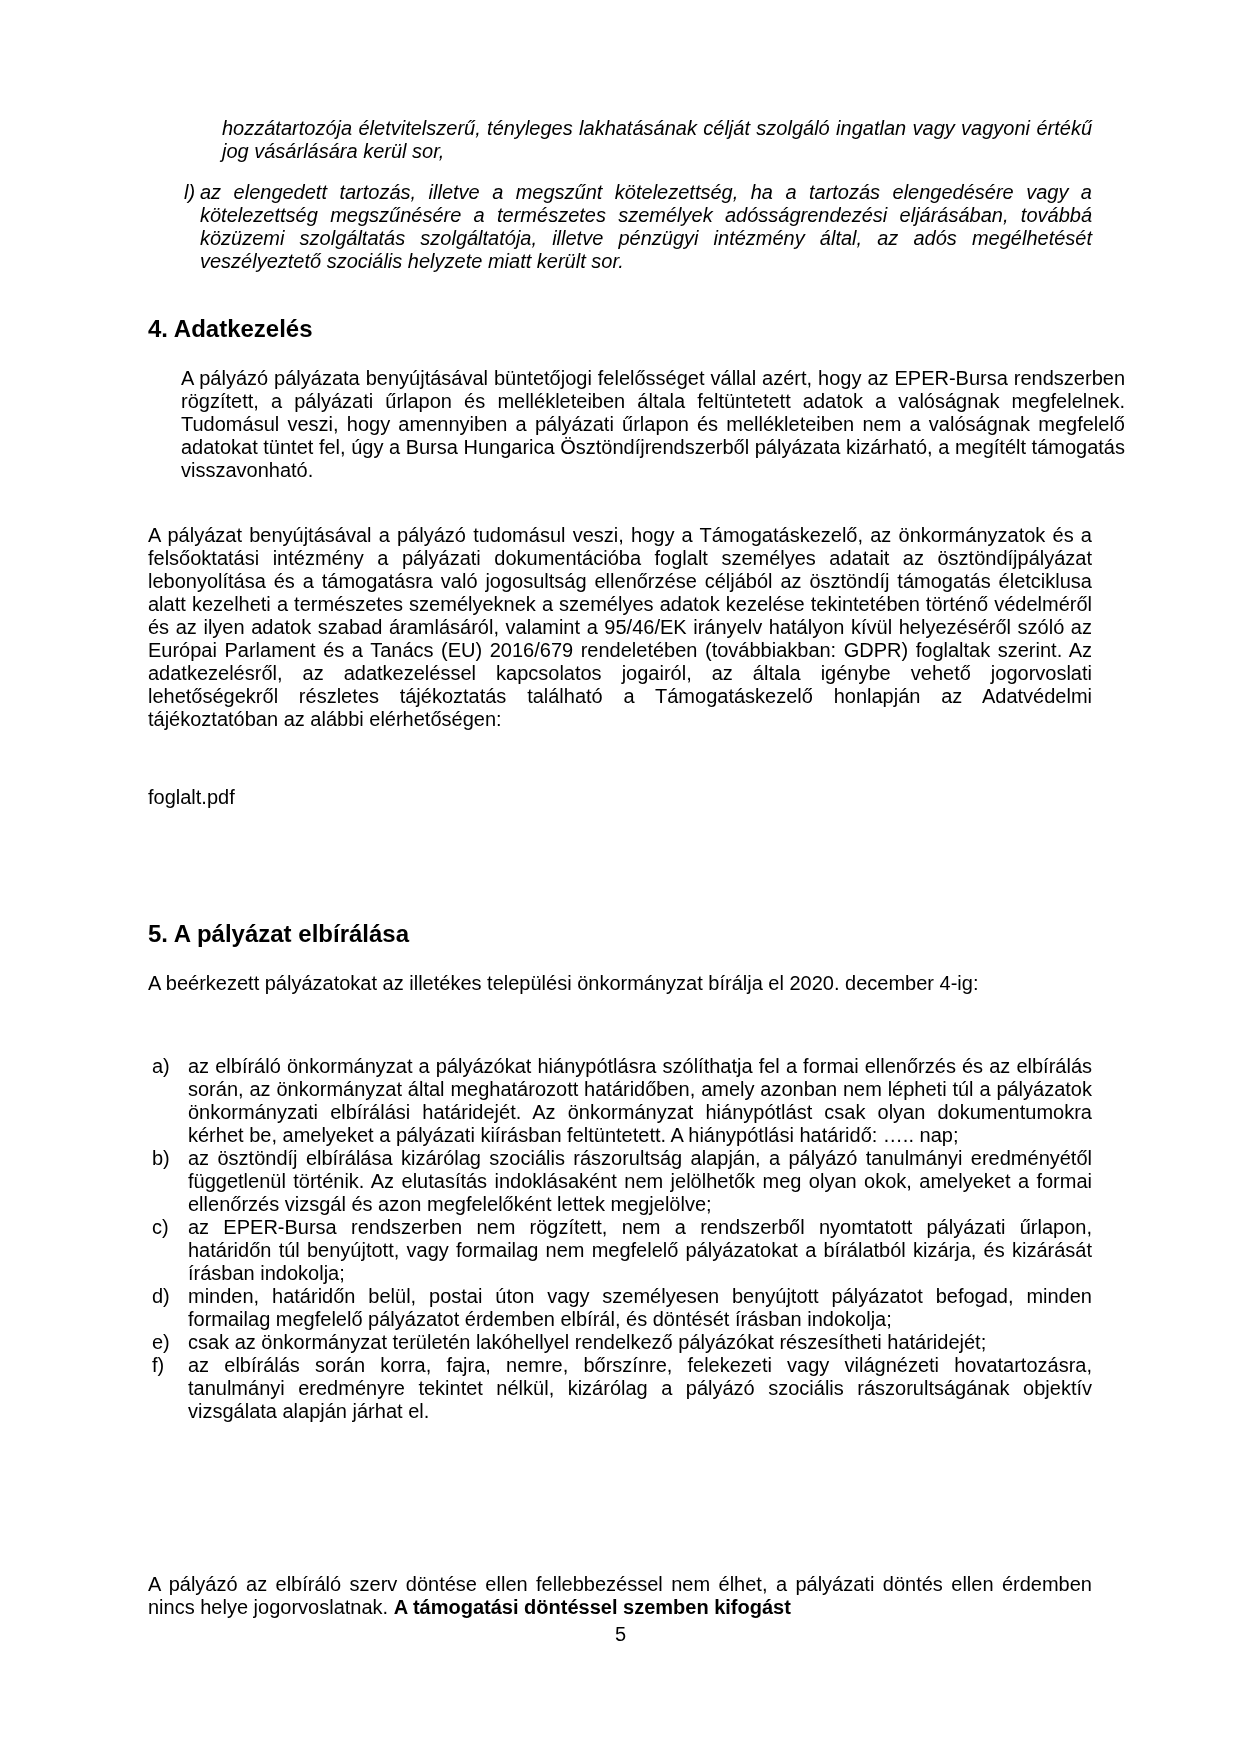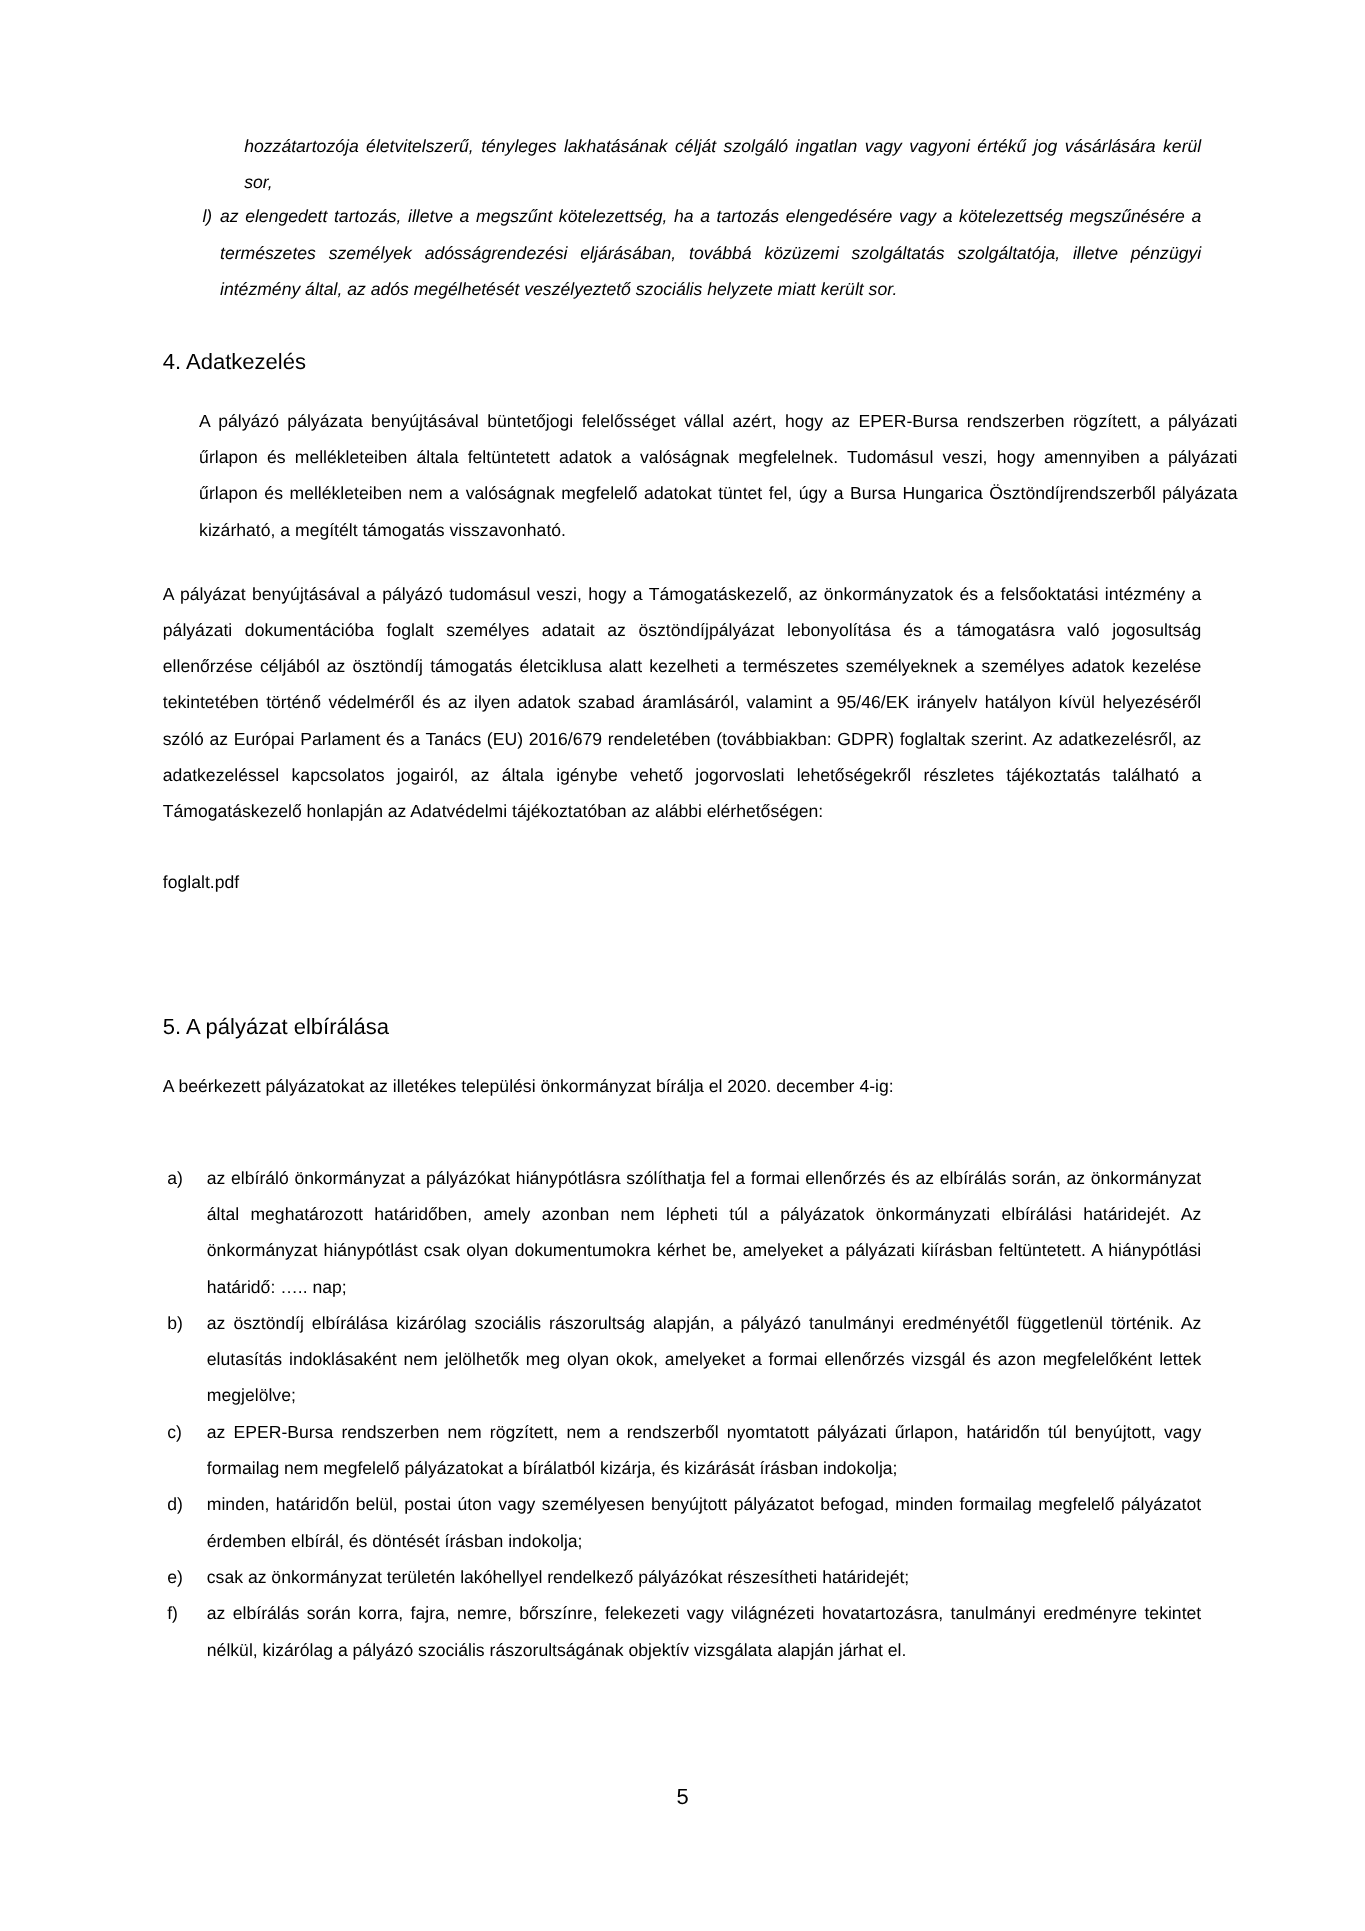--- a/index.html
+++ b/index.html
@@ -1,32 +1,32 @@
 <!DOCTYPE html>
 <html><head>
 <meta charset="utf-8">
 <style>
   html, body { margin: 0; padding: 0; background: #ffffff; }
   body {
     width: 1241px; height: 1755px; position: relative; overflow: hidden;
     font-family: "Liberation Sans", sans-serif; color: #000;
   }
   .page { position: absolute; left: 0; top: 0; width: 1241px; height: 1755px; }
-  .txt { font-size: 16px; line-height: 33px; text-align: justify; }
+  .txt { font-size: 20px; line-height: 23px; text-align: justify; }
   .txt .last { text-align-last: left; }
   .italic { font-style: italic; }
   .block { position: absolute; }
 
   
   #cont { left: 222px; top: 117px; width: 870px; }
   #item-l { left: 184px; top: 181px; width: 908px; }
   #item-l .lbl { position: absolute; left: 0; top: 0; width: 38px; }
   #item-l .body { margin-left: 16px; }
 
-  h2 { margin: 0; font-size: 20px; font-weight: normal; line-height: 24px; text-align: center; }
+  h2 { margin: 0; font-size: 24px; font-weight: bold; line-height: 24px; text-align: center; }
   #h4 { left: 148px; top: 317px; }
   #p1 { left: 148px; top: 367px; width: 944px; margin-left: 33px; }
   #p2 { left: 148px; top: 524px; width: 944px; }
   #url { left: 148px; top: 786px; width: 944px; text-align: left; }
   #url span { display: block; }
 
   #h5 { left: 148px; top: 922px; }
   #p3 { left: 148px; top: 972px; width: 944px; }
 
   #list { left: 152px; top: 1055px; width: 940px; }
@@ -86,16 +86,20 @@
     <div class="li">
       <span class="lbl">e)</span>
       <div>csak az önkormányzat területén lakóhellyel rendelkező pályázókat részesítheti határidejét;</div>
     </div>
     <div class="li">
       <span class="lbl">f)</span>
       <div>az elbírálás során korra, fajra, nemre, bőrszínre, felekezeti vagy világnézeti hovatartozásra, tanulmányi eredményre tekintet nélkül, kizárólag a pályázó szociális rászorultságának objektív vizsgálata alapján járhat el.</div>
     </div>
   </div>
 
+  <div class="block txt" id="p4">
+    <span>A pályázó az elbíráló szerv döntése ellen fellebbezéssel nem élhet, a pályázati döntés ellen érdemben nincs helye jogorvoslatnak.</span>
+    <b>A támogatási döntéssel szemben kifogást</b>
+  </div>
 
   <div class="block" id="pagenum">5</div>
 
 </div>
 
 </body></html>

